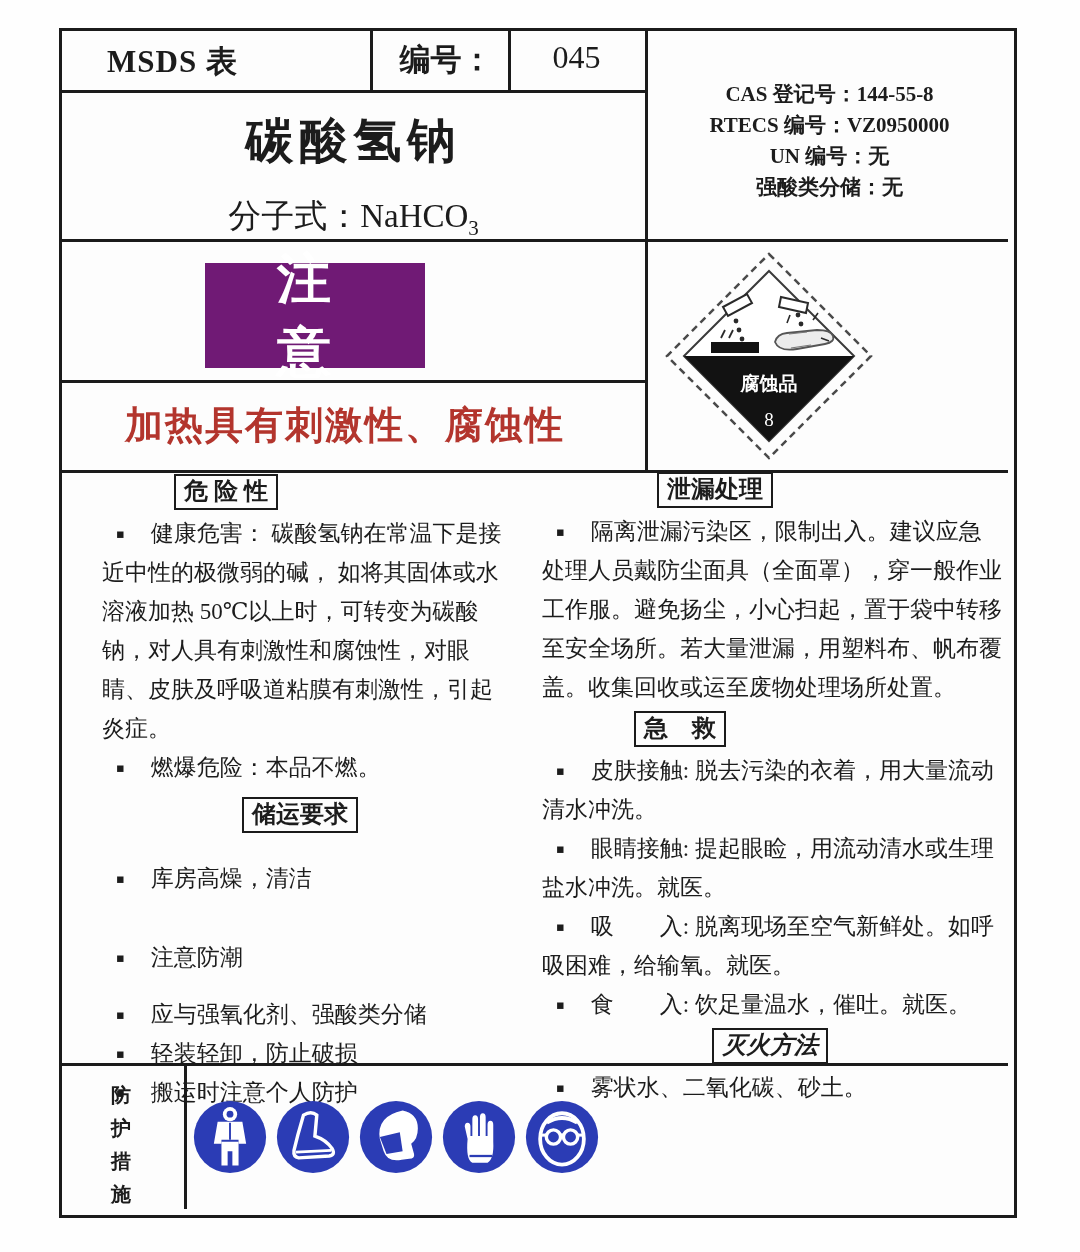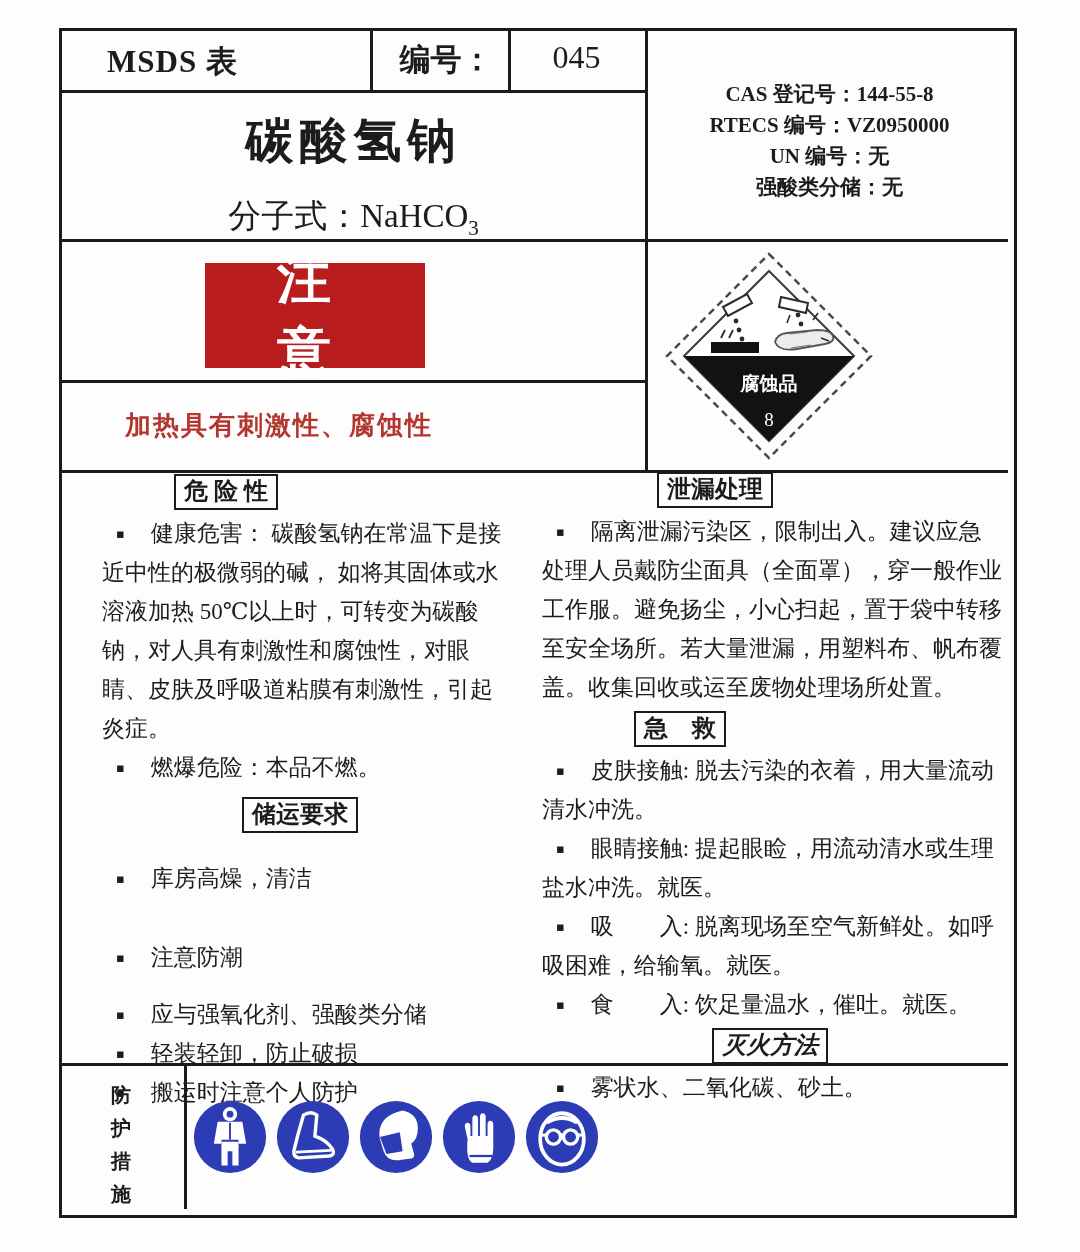--- a/index.html
+++ b/index.html
@@ -18,28 +18,28 @@
   
   .registry{position:absolute;left:583px;top:48px;width:369px;text-align:center;
             font-family:Liberation Serif, serif;font-weight:bold;
             font-size:21px;line-height:31px;}
   
   .substance-name{position:absolute;left:0;top:78px;width:583px;text-align:center;
                   font-size:48px;font-weight:bold;letter-spacing:6px;}
   .formula{position:absolute;left:0;top:163px;width:583px;text-align:center;font-size:33px;}
   .formula sub{font-size:21px;}
   
-  .signal-box{position:absolute;left:143px;top:232px;width:220px;height:105px;background:#b91c1c;
+  .signal-box{position:absolute;left:143px;top:232px;width:220px;height:105px;background:#701a75;
               display:flex;align-items:center;justify-content:center;}
   .signal-box span{color:#ffffff;font-size:54px;font-weight:bold;letter-spacing:72px;padding-left:72px;
                    font-family:"Liberation Sans","DejaVu Sans",sans-serif;}
   
   .hazard-note{position:absolute;left:63px;top:349px;width:520px;height:90px;
                display:flex;align-items:center;}
-  .hazard-note span{color:#b3352d;font-size:26px;font-weight:bold;letter-spacing:2px;}
+  .hazard-note span{color:#b3352d;font-size:38px;font-weight:bold;letter-spacing:2px;}
   
   .diamond{position:absolute;left:601px;top:219px;width:212px;height:212px;}
   
   .col{position:absolute;font-size:23px;line-height:39px;}
   .col-left{left:40px;top:443px;width:404px;}
   .col-right{left:480px;top:441px;width:462px;}
   .sec-title{display:inline-block;border:2px solid #1b1b1b;padding:0px 8px 2px 8px;
              font-size:24px;font-weight:bold;line-height:30px;}
   .sec-head{line-height:34px;}
   .li{position:relative;}

